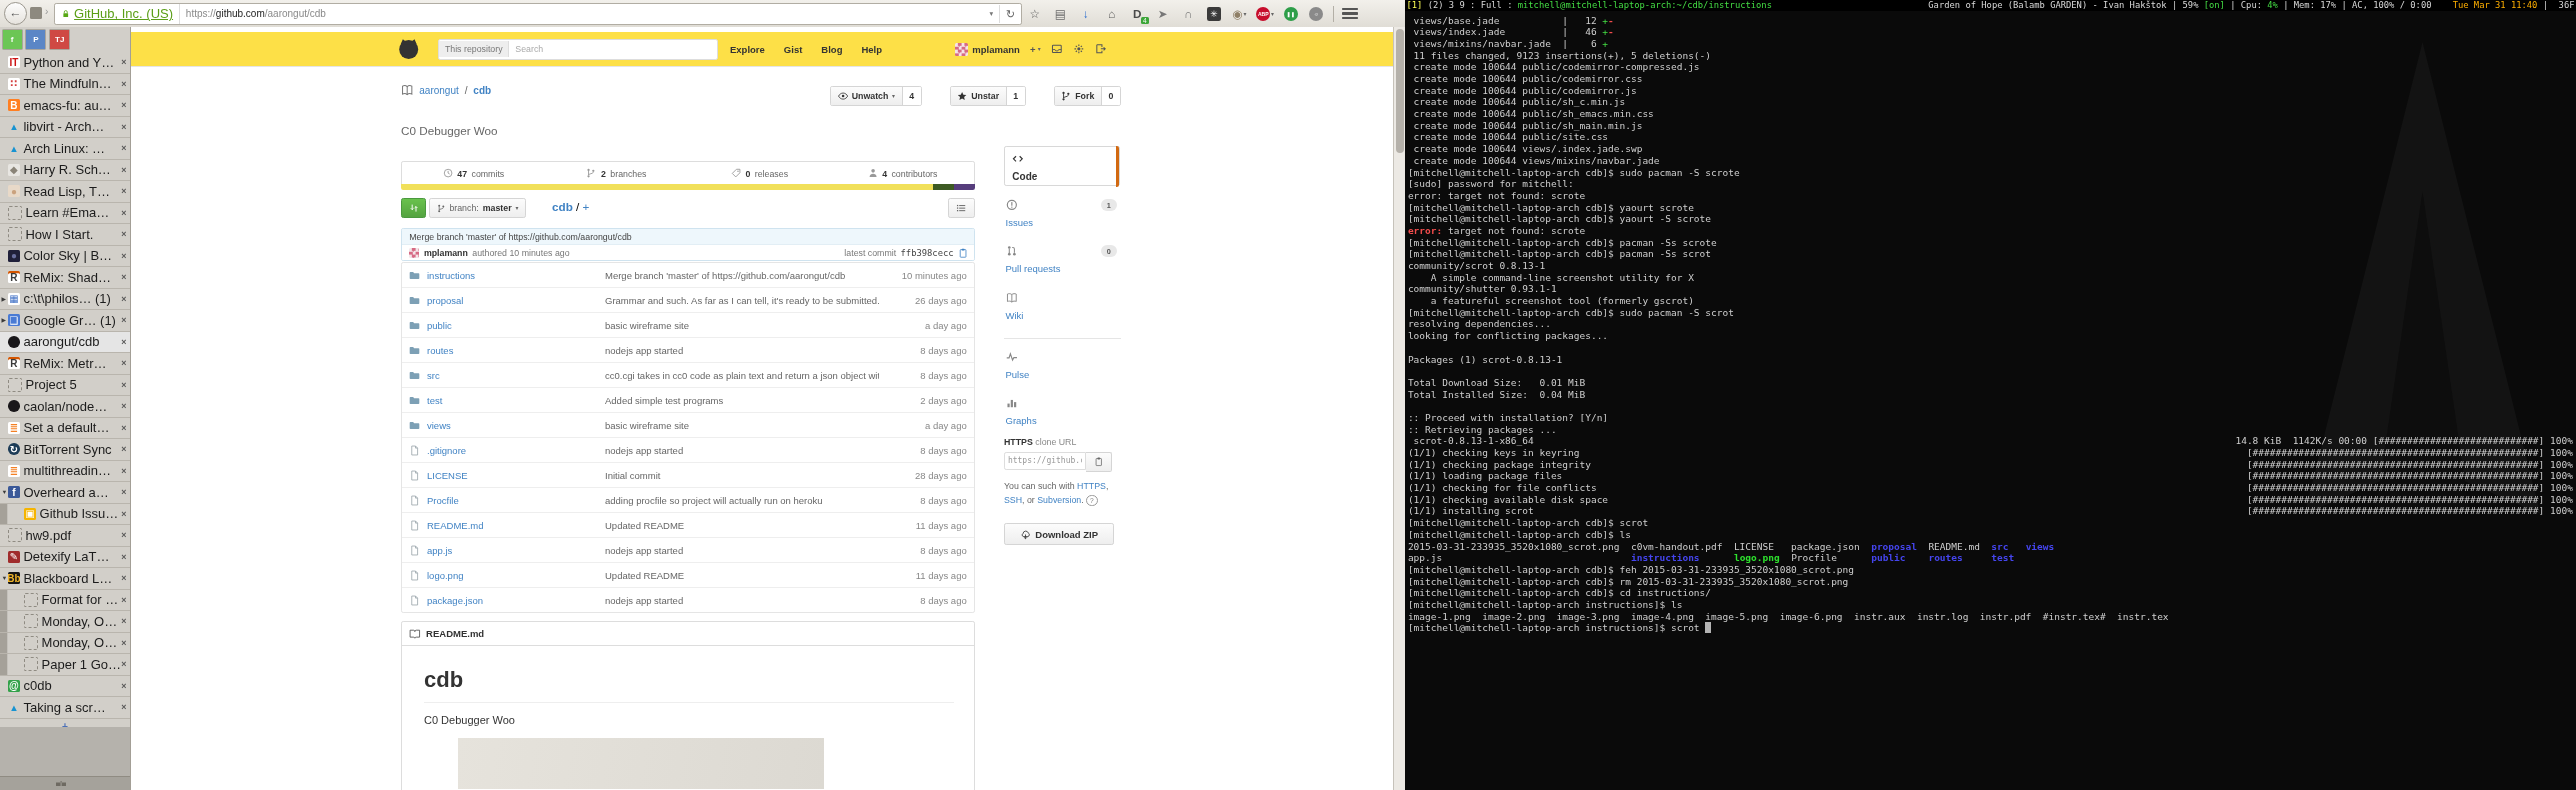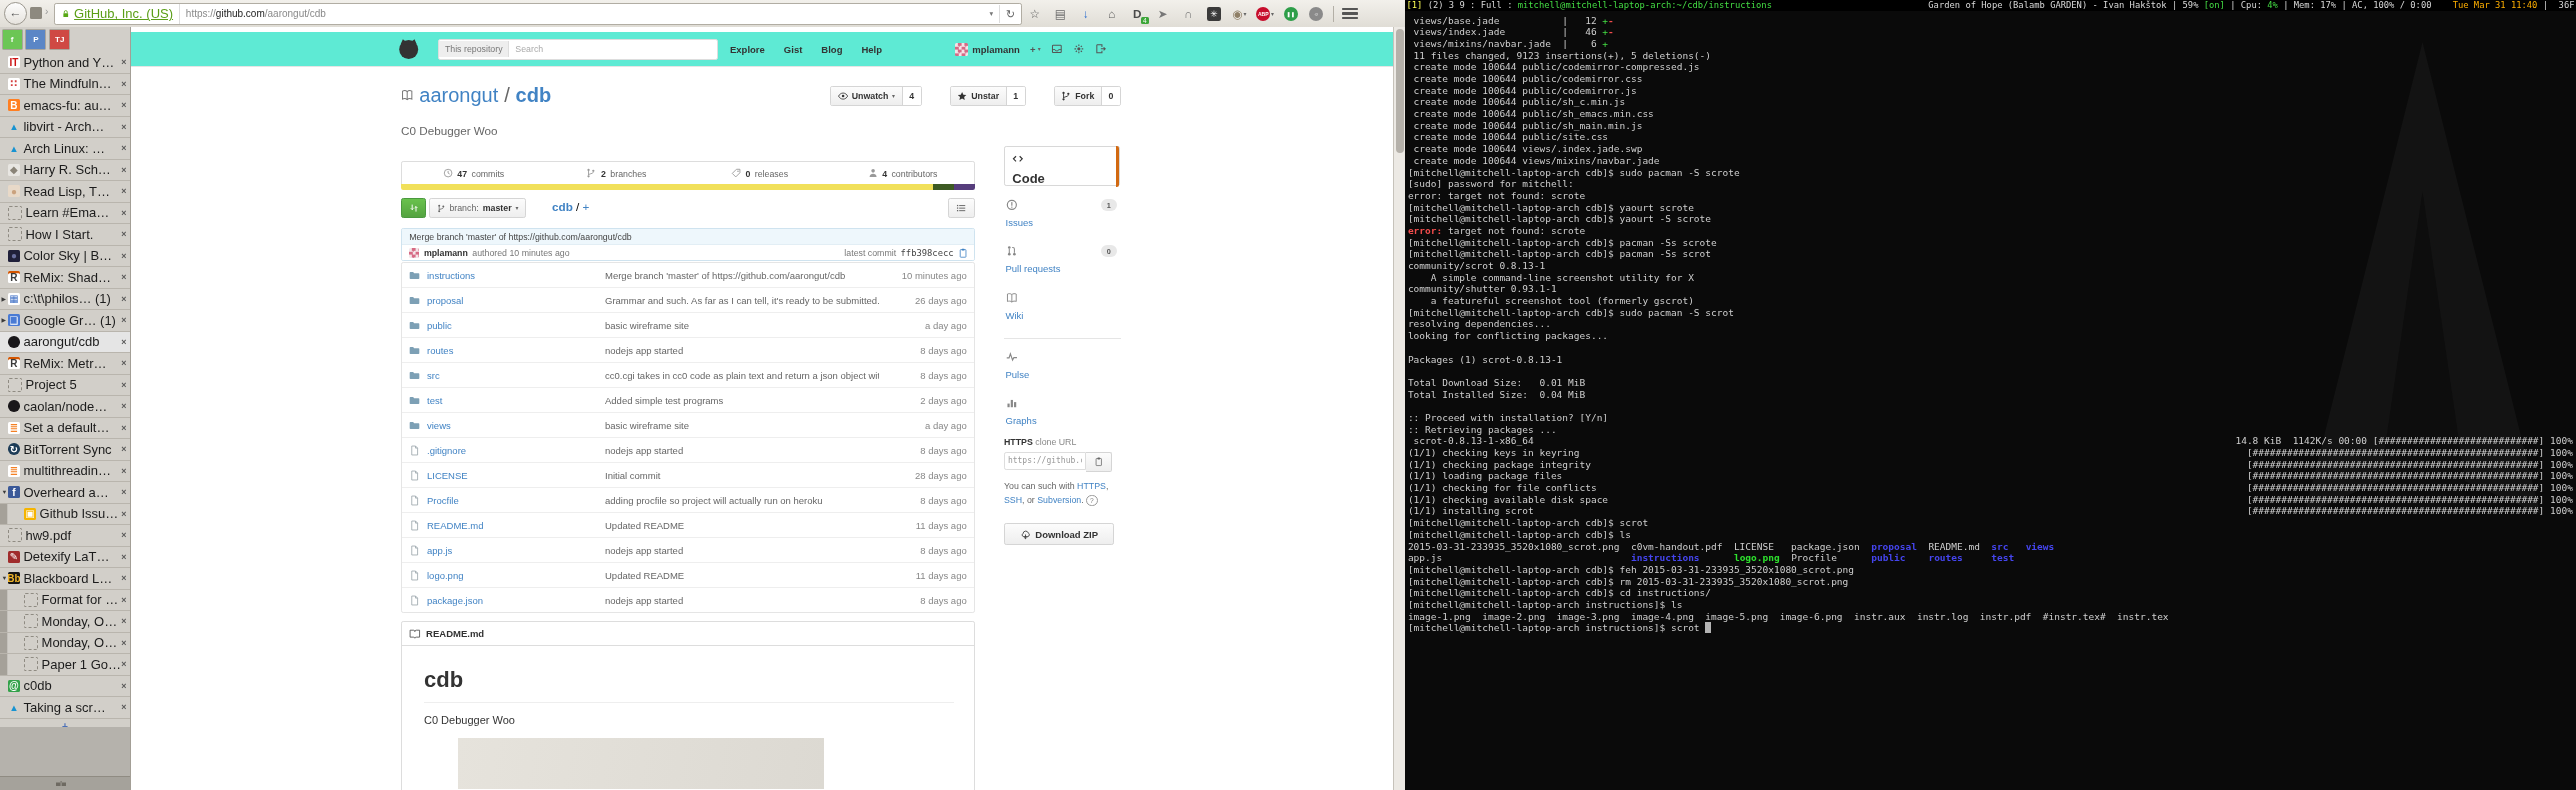--- a/index.html
+++ b/index.html
@@ -63,36 +63,36 @@
   .newtab-row{height:15.4px;display:flex;align-items:center;justify-content:center;
     border-bottom:0.7px solid #b9b5ad;color:#4a6fb8;font-size:10.2px;font-weight:bold;}
   .tab-filler{position:absolute;left:0;bottom:13px;top:auto;width:130px;height:50px;background:#b5b2ac;}
   .tabbar-bottom{position:absolute;left:0;bottom:0;width:130px;height:13px;background:#a5a29b;
     border-top:0.7px solid #8f8b82;display:flex;align-items:center;}
   .grip-icon{width:10.2px;height:5.9px;margin-left:56px;background:#6e6a62;
     clip-path:polygon(0 0,45% 0,45% 100%,0 100%,0 35%,100% 35%,100% 100%,55% 100%,55% 0,100% 0);}
 
   
   #page{position:absolute;left:131px;top:27px;width:1262px;height:763px;background:#fff;overflow:hidden;}
-  .gh-header{position:absolute;left:0;top:5.1px;width:1262px;height:34px;background:#5eead4;
+  .gh-header{position:absolute;left:0;top:5.1px;width:1262px;height:34px;background:#fde047;
     border-bottom:0.7px solid #e5e5e5;}
   .octo-logo{position:absolute;left:266px;top:5.1px;width:23.4px;height:23.4px;color:#333;}
   .gh-search{position:absolute;left:307px;top:6.6px;width:278px;height:19px;background:#fff;
     border:0.7px solid #ddd;border-radius:2.2px;display:flex;align-items:center;overflow:hidden;}
   .scope-chip{background:#eee;color:#777;font-size:8.8px;padding:2.9px 5.9px;border-right:0.7px solid #ddd;white-space:nowrap;}
   .search-ph{color:#aaa;font-size:8.8px;padding-left:5.9px;}
   .gh-nav{position:absolute;left:599px;top:0;height:34px;display:flex;align-items:center;gap:19px;}
   .gh-nav span{font-weight:bold;font-size:9.5px;color:#333;}
   .gh-user{position:absolute;left:824px;top:0;height:34px;display:flex;align-items:center;gap:10.2px;}
   .identicon{width:13px;height:13px;border-radius:1.5px;
     background:repeating-conic-gradient(#d66a84 0 25%,#f4e4e8 0 50%) 0 0/6.6px 6.6px;}
   .uname{font-weight:bold;font-size:9.5px;color:#333;margin-left:-5.9px;}
   .hdr-ico{color:#555;display:flex;align-items:center;gap:1.5px;font-weight:bold;}
 
-  .repo-title{position:absolute;left:270px;top:57px;font-size:20px;display:flex;align-items:center;gap:5.9px;}
+  .repo-title{position:absolute;left:270px;top:57px;font-size:10px;display:flex;align-items:center;gap:5.9px;}
   .repo-title .owner,.repo-title .rname{color:#4183c4;}
   .repo-title .rname{font-weight:bold;}
   .repo-title .slash{color:#666;}
   .book-ico{color:#777;}
   .repo-actions{position:absolute;right:272px;top:59px;display:flex;gap:28px;margin-left:48px;}
   .actgrp{display:flex;height:18.3px;border:0.7px solid #d5d5d5;border-radius:2.2px;overflow:hidden;
     font-size:8.8px;font-weight:bold;color:#333;}
   .actbtn{display:flex;align-items:center;gap:3.7px;padding:0 6.6px;background:linear-gradient(#fcfcfc,#eee);}
   .actcnt{display:flex;align-items:center;padding:0 6.6px;background:#fff;border-left:0.7px solid #d5d5d5;}
   .act-caret{font-size:5.9px;color:#666;}
@@ -157,21 +157,21 @@
     width:530px;}
   .readme-sub{margin-top:11.7px;font-size:11px;color:#333;}
   .readme-img{margin-top:11.7px;margin-left:34px;width:366px;height:51px;
     background:linear-gradient(100deg,#e6e3dc,#dcd9d2);}
 
   .gh-sidebar{position:absolute;left:873px;top:119px;width:117px;}
   .code-box{position:relative;width:116px;height:40px;background:#fff;border:0.7px solid #d8d8d8;
     border-radius:2.2px;padding:5.9px 0 0 7.3px;box-sizing:border-box;}
   .code-box .cb-bar{position:absolute;right:0;top:-0.7px;width:2.9px;height:41px;background:#d26911;
     border-radius:0 2.2px 2.2px 0;}
-  .code-box .lbl{font-weight:bold;font-size:13px;color:#333;display:block;margin-top:4.4px;}
+  .code-box .lbl{font-weight:bold;font-size:10px;color:#333;display:block;margin-top:4.4px;}
   .sb-items{margin-top:13px;}
   .sb-item{position:relative;padding:0 0 0 1.5px;margin-bottom:15.4px;height:31px;}
   .sb-item.sep{border-top:0.7px solid #e5e5e5;padding-top:11.7px;}
   .sb-item svg{color:#888;}
   .sb-item .lbl{display:block;margin-top:4.4px;font-size:9.5px;color:#4183c4;}
   .sb-badge{position:absolute;right:4.4px;top:0;background:#e8e8e8;color:#555;font-size:7.3px;
     font-weight:bold;padding:1.5px 5.9px;border-radius:7.3px;}
   .sb-badge:empty{display:none;}
   .clone-sec{position:absolute;left:873px;top:410px;width:117px;font-size:8.8px;}
   .clone-lbl b{color:#333;}

